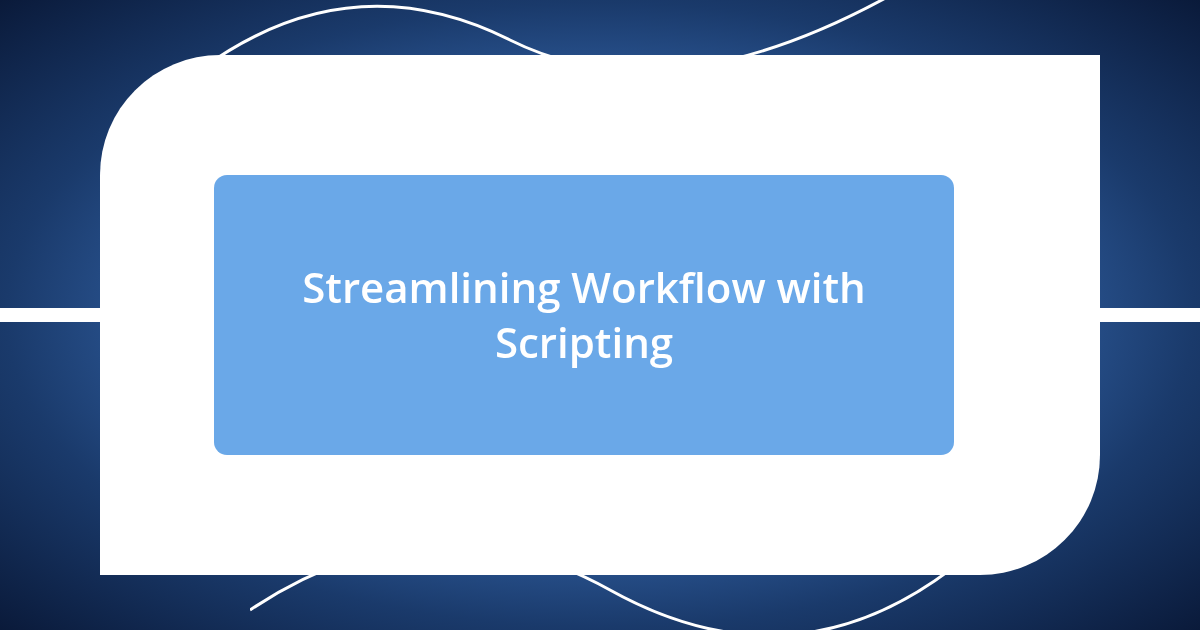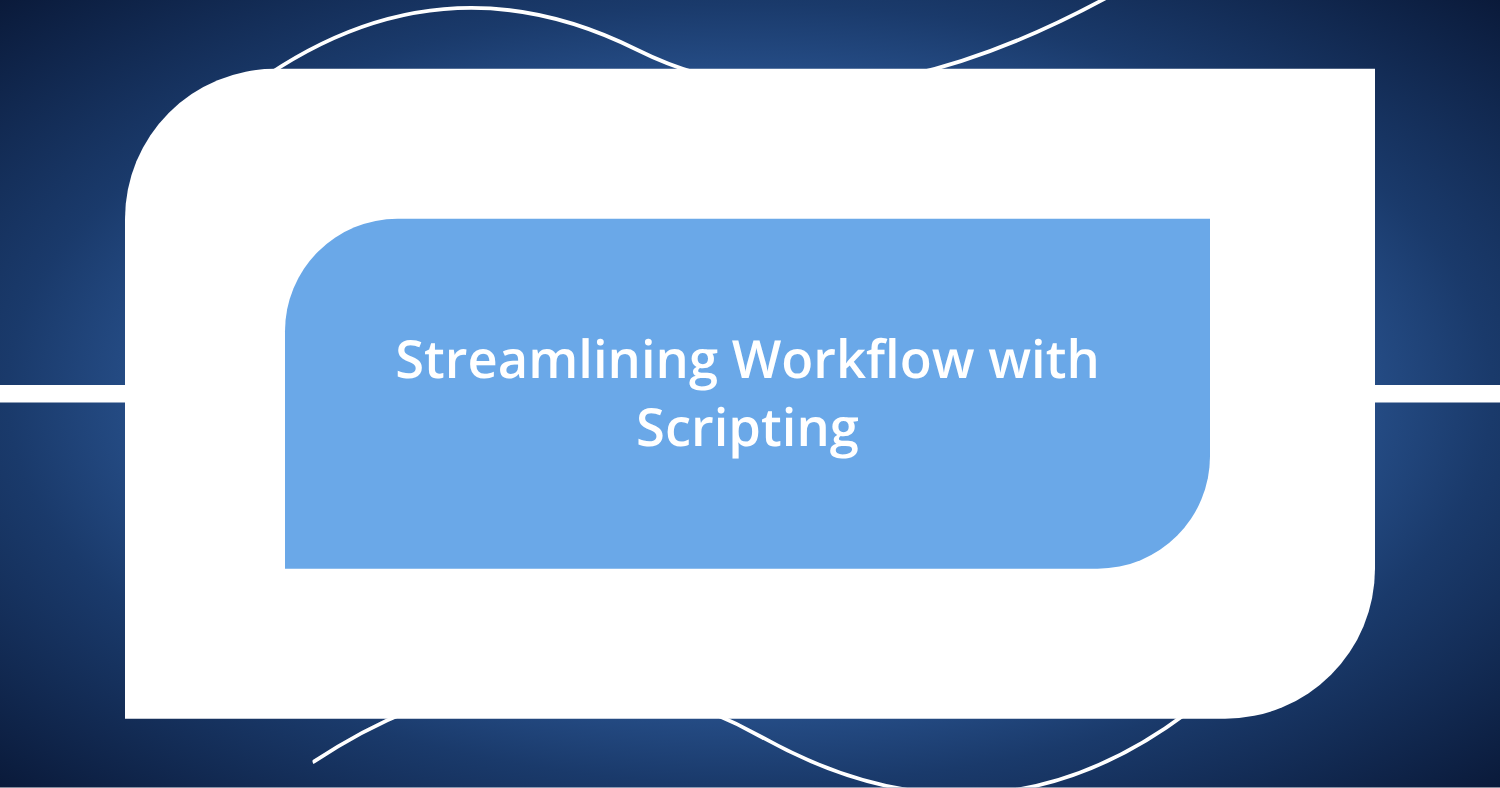--- a/index.html
+++ b/index.html
@@ -45,31 +45,32 @@
       left: 100px;
       top: 55px;
       width: 1000px;
       height: 520px;
       background: #ffffff;
       border-top-left-radius: 120px;
       border-bottom-right-radius: 120px;
     }
     .inner-card {
       position: absolute;
-      left: 128px;
+      left: 114px;
       top: 120px;
       width: 740px;
       height: 280px;
       background: #6aa8e8;
       border-top-left-radius: 90px;
       border-bottom-right-radius: 90px;
       display: flex;
       align-items: center;
       justify-content: center;
       padding: 0 60px;
+      border-radius: 13px;
     }
     .title-text {
       color: #ffffff;
       font-size: 42px;
       font-weight: 600;
       text-align: center;
       line-height: 1.3;
     }
   </style>
 </head>

